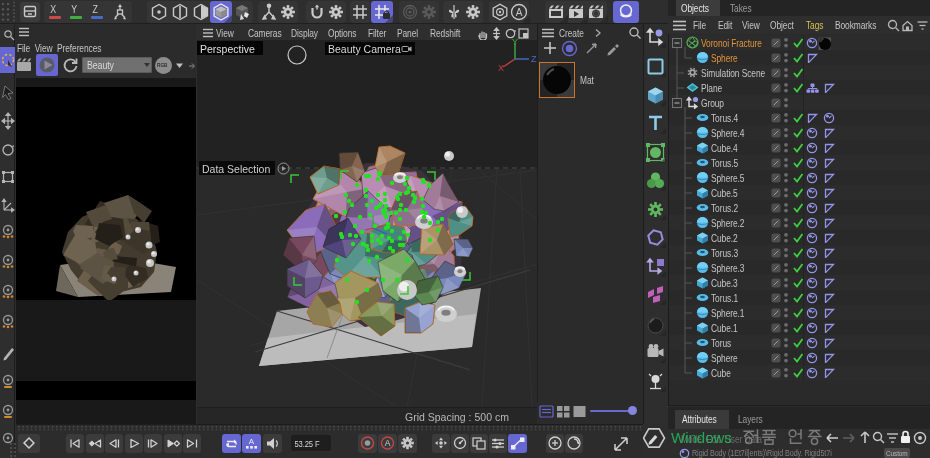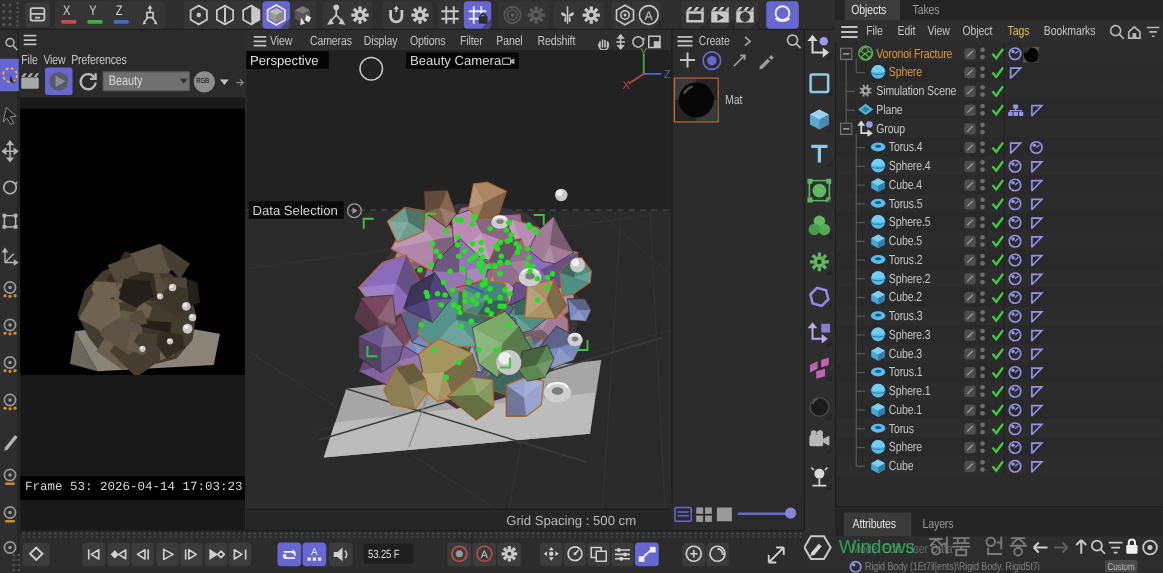--- a/index.html
+++ b/index.html
@@ -425,21 +425,20 @@
       <circle cx="134" cy="176" r="4" fill="#c6c6c6"></circle>
       <circle cx="133.0" cy="174.8" r="1.8" fill="#eeeeee"></circle>
       <circle cx="120" cy="186" r="2.5" fill="#c6c6c6"></circle>
       <circle cx="119.375" cy="185.25" r="1.125" fill="#eeeeee"></circle>
       <circle cx="98" cy="192" r="2.5" fill="#c6c6c6"></circle>
       <circle cx="97.375" cy="191.25" r="1.125" fill="#eeeeee"></circle>
       <circle cx="138" cy="167" r="3" fill="#c6c6c6"></circle>
       <circle cx="137.25" cy="166.1" r="1.35" fill="#eeeeee"></circle>
     </svg>
 <div class="abs" style="left:16px;top:381px;width:180px;height:19px;background:#000;"></div>
-<div class="t2" style="left:20px;top:385px;color:#d4d4d4;font-family:'Liberation Mono',monospace;font-size:10px;">Frame 53: 2026-04-14 17:03:23</div>
 <div class="abs" style="left:197px;top:24px;width:340px;height:16px;background:#2e2e2e;"></div>
 <svg class="abs" style="left:202px;top:28px;" width="12" height="10" viewBox="0 0 12 10">
       <g stroke="#c0c0c0" stroke-width="1.4">
         <line x1="1" y1="1.5" x2="11" y2="1.5"></line>
         <line x1="1" y1="5" x2="11" y2="5"></line>
         <line x1="1" y1="8.5" x2="11" y2="8.5"></line>
       </g>
     </svg>
 <div class="txt" style="left:216px;top:27px;color:#c4c4c4;">View</div>
 <div class="txt" style="left:248px;top:27px;color:#c4c4c4;">Cameras</div>

